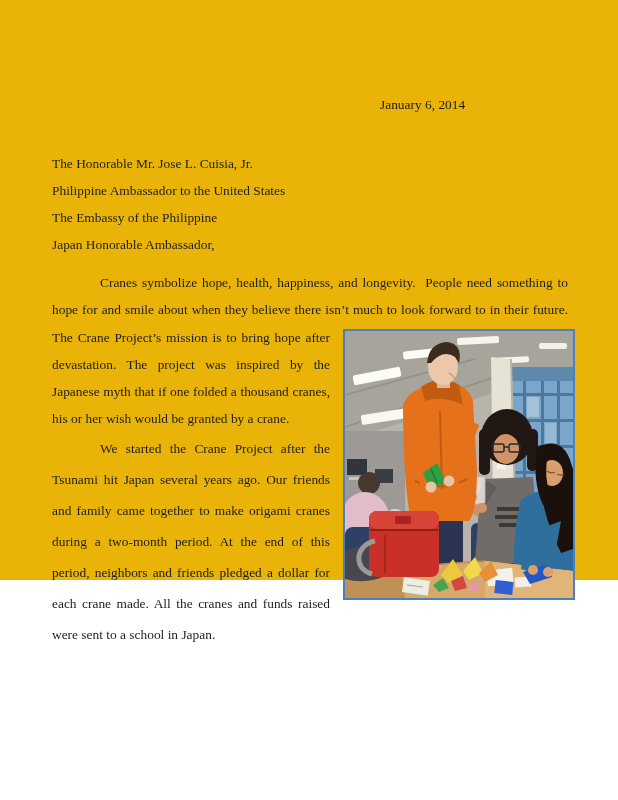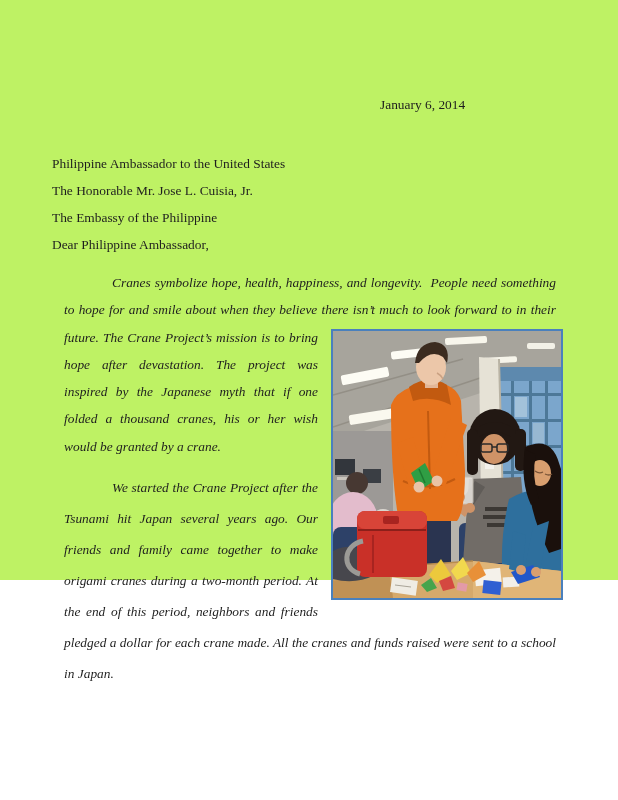--- a/index.html
+++ b/index.html
@@ -1,31 +1,31 @@
 <!DOCTYPE html>
 <html><head>
 <meta charset="utf-8">
 <style>
   html,body{margin:0;padding:0;}
   body{
     width:618px;height:800px;background:#ffffff;overflow:hidden;
     font-family:"Liberation Serif","DejaVu Serif",serif;
     color:#1e1e1e;
   }
-  .page{width:618px;height:580px;position:relative;background:#bef264;}
+  .page{width:618px;height:580px;position:relative;background:#eab308;}
   .content{padding:91px 50px 0 52px;font-size:13.4px;}
   .date-line{
     line-height:27px;padding-left:328px;white-space:nowrap;
   }
   .address-block{margin-top:32px;}
   .address-line{line-height:27px;white-space:pre-wrap;}
   .subject-line{margin-top:28px;line-height:27px;white-space:pre-wrap;}
   .salutation-line{line-height:27px;white-space:pre-wrap;}
   p.body-para{
-    margin:12px;text-align:justify;text-indent:48px;white-space:pre-wrap;font-style:italic;
+    margin:0;text-align:justify;text-indent:48px;white-space:pre-wrap;
   }
   p.para-1{margin-top:11px;line-height:27.3px;}
   p.para-2{line-height:31px;}
   .photo-spacer{float:right;width:0;height:60px;}
   .photo-frame{
     float:right;clear:right;
     width:228px;height:267px;
     border:2px solid #4a80bd;
     margin-left:13px;margin-right:-7px;
     background:#ece9e2;
@@ -34,26 +34,26 @@
 </style>
 </head>
 <body>
 
 <div class="page">
   <div class="content">
 
     <div class="date-line">January 6, 2014</div>
 
     <div class="address-block">
+      <div class="address-line">The Honorable Mr. Jose L. Cuisia, Jr.</div>
       <div class="address-line">Philippine Ambassador to the United States</div>
-      <div class="address-line">The Honorable Mr. Jose L. Cuisia, Jr.</div>
       <div class="address-line">The Embassy of the Philippine</div>
     </div>
 
-    <div class="salutation-line">Dear Philippine Ambassador,</div>
+    <div class="salutation-line">Japan Honorable Ambassador,</div>
 
     <p class="body-para para-1"><span class="photo-spacer"></span><span class="photo-frame"><svg width="228" height="267" viewBox="0 0 228 267" xmlns="http://www.w3.org/2000/svg" role="img">
 
       <g>
         <rect x="0" y="0" width="228" height="267" fill="#b8b4ac"></rect>
         <polygon points="0,0 228,0 228,40 160,58 0,110" fill="#a7a49c"></polygon>
         <path d="M0,64 L130,28" stroke="#938f86" stroke-width="1.5" fill="none"></path>
         <path d="M0,96 L150,46" stroke="#938f86" stroke-width="1.5" fill="none"></path>
         <rect x="8" y="40" width="48" height="10" rx="2" fill="#fdfcf4" transform="rotate(-11 32 45)"></rect>
         <rect x="16" y="80" width="54" height="10" rx="2" fill="#faf8ee" transform="rotate(-9 43 85)"></rect>

